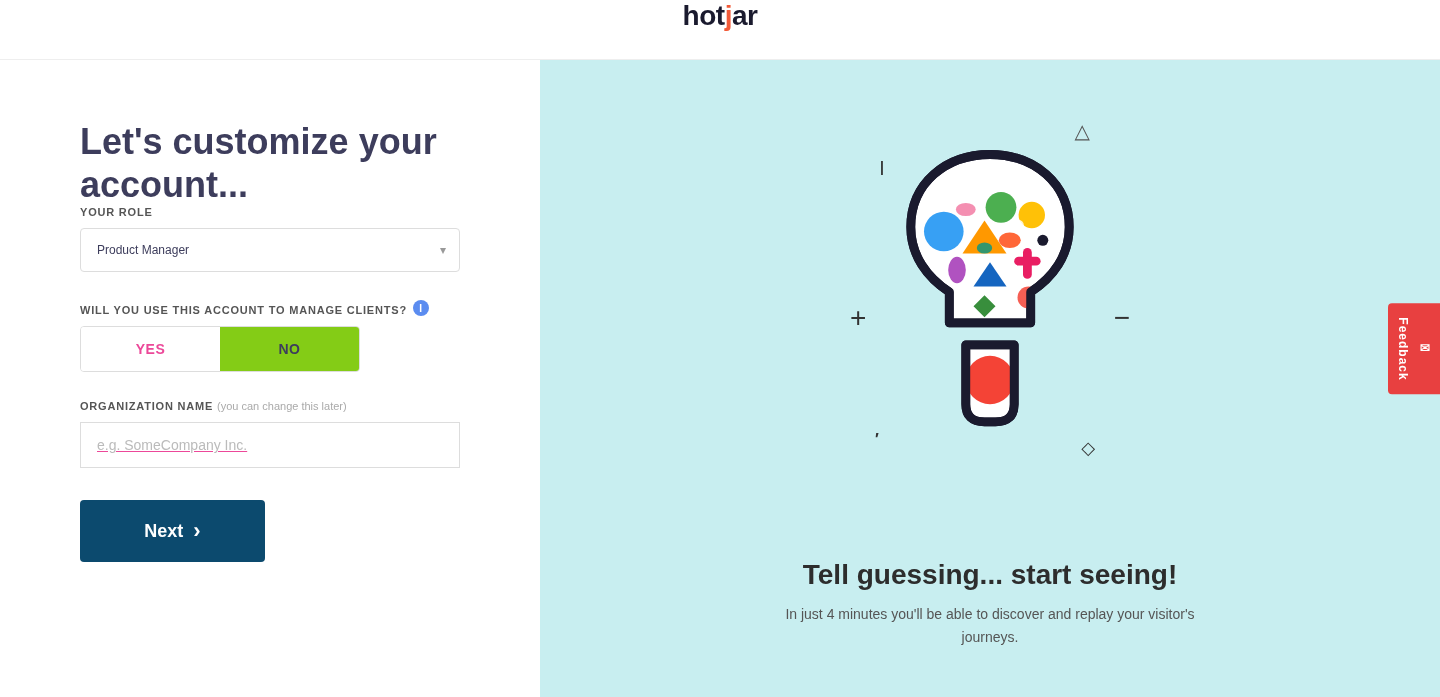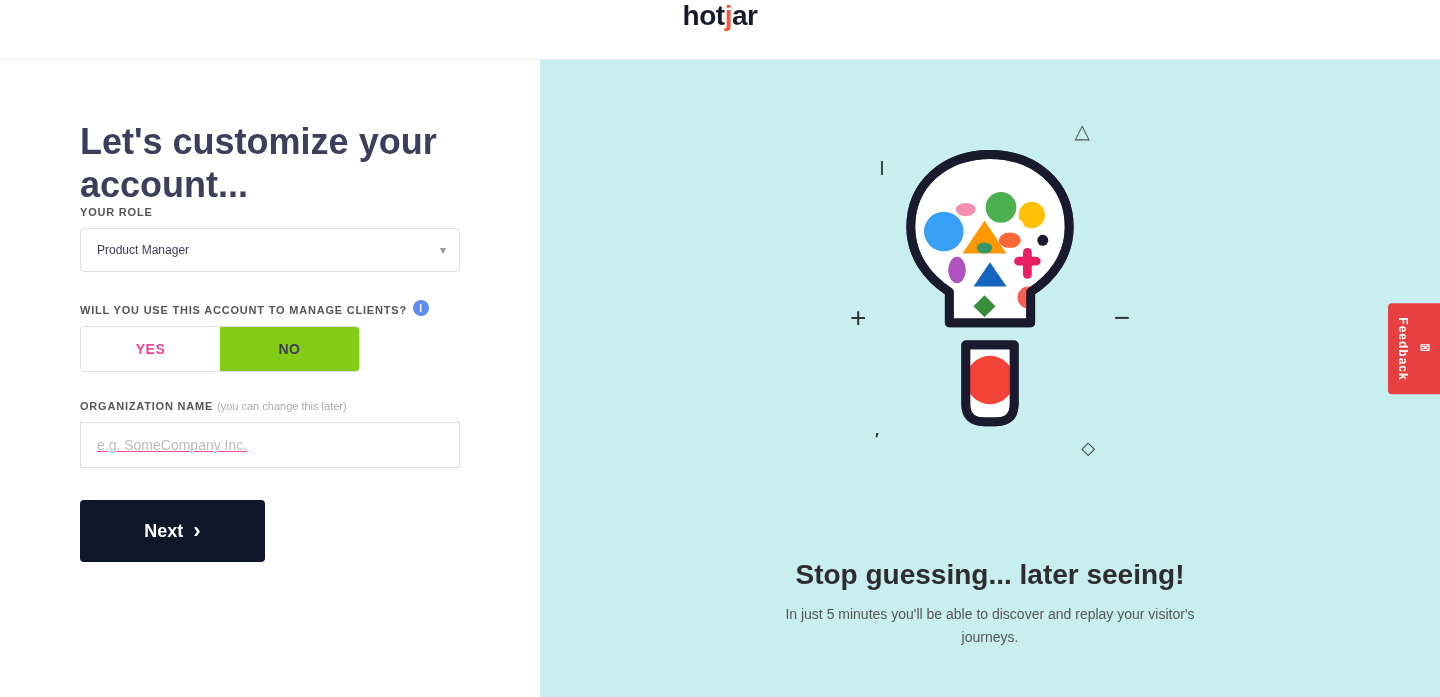--- a/index.html
+++ b/index.html
@@ -152,21 +152,21 @@
       outline: none;
       margin-bottom: 32px;
       text-decoration: underline;
     }
 
     .org-input::placeholder {
       color: #bbb;
     }
 
     .next-btn {
-      background: #0f172a;
+      background: #0c4a6e;
       color: #fff;
       border: none;
       border-radius: 4px;
       padding: 18px 40px;
       font-size: 18px;
       font-weight: 600;
       cursor: pointer;
       display: flex;
       align-items: center;
       gap: 10px;
@@ -366,22 +366,22 @@
           <circle cx="148" cy="88" r="5" fill="#1a1a2e"></circle>
           <circle cx="62" cy="135" r="4" fill="#1a1a2e"></circle>
 
           <circle cx="100" cy="215" r="22" fill="#F44336"></circle>
         </g>
 
         <path d="M100,10 C60,10 28,36 28,76 C28,102 43,122 63,135 L63,163 L137,163 L137,135 C157,122 172,102 172,76 C172,36 140,10 100,10 Z M78,183 L78,237 Q78,253 95,253 L105,253 Q122,253 122,237 L122,183 Z" fill="none" stroke="#1a1a2e" stroke-width="8" stroke-linejoin="round"></path>
       </svg>
     </div>
 
-    <h2 class="right-title">Stop guessing... later seeing!</h2>
-    <p class="right-subtitle">In just 5 minutes you'll be able to discover and replay your visitor's journeys.</p>
+    <h2 class="right-title">Tell guessing... start seeing!</h2>
+    <p class="right-subtitle">In just 4 minutes you'll be able to discover and replay your visitor's journeys.</p>
   </div>
 
 </div>
 
 <div class="feedback-tab">
   <span>✉</span>
   <span>Feedback</span>
 </div>
 
 </body></html>

